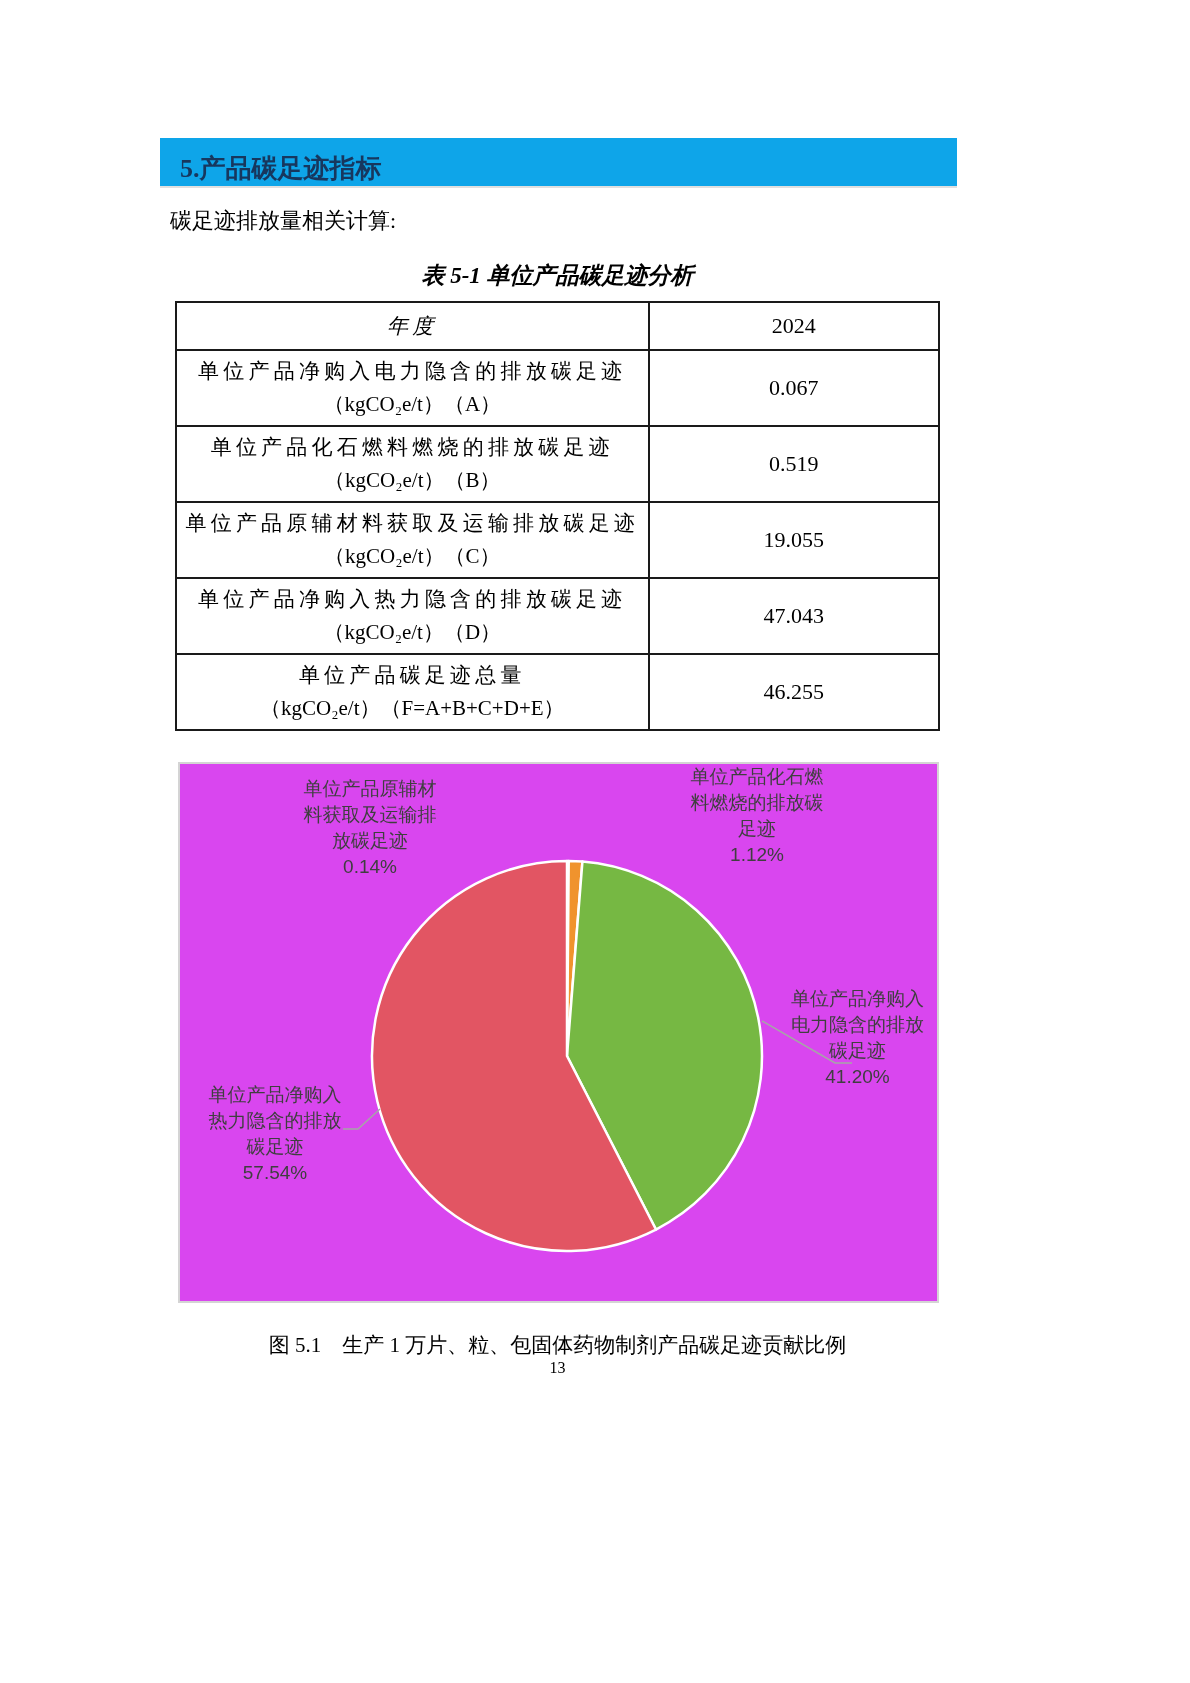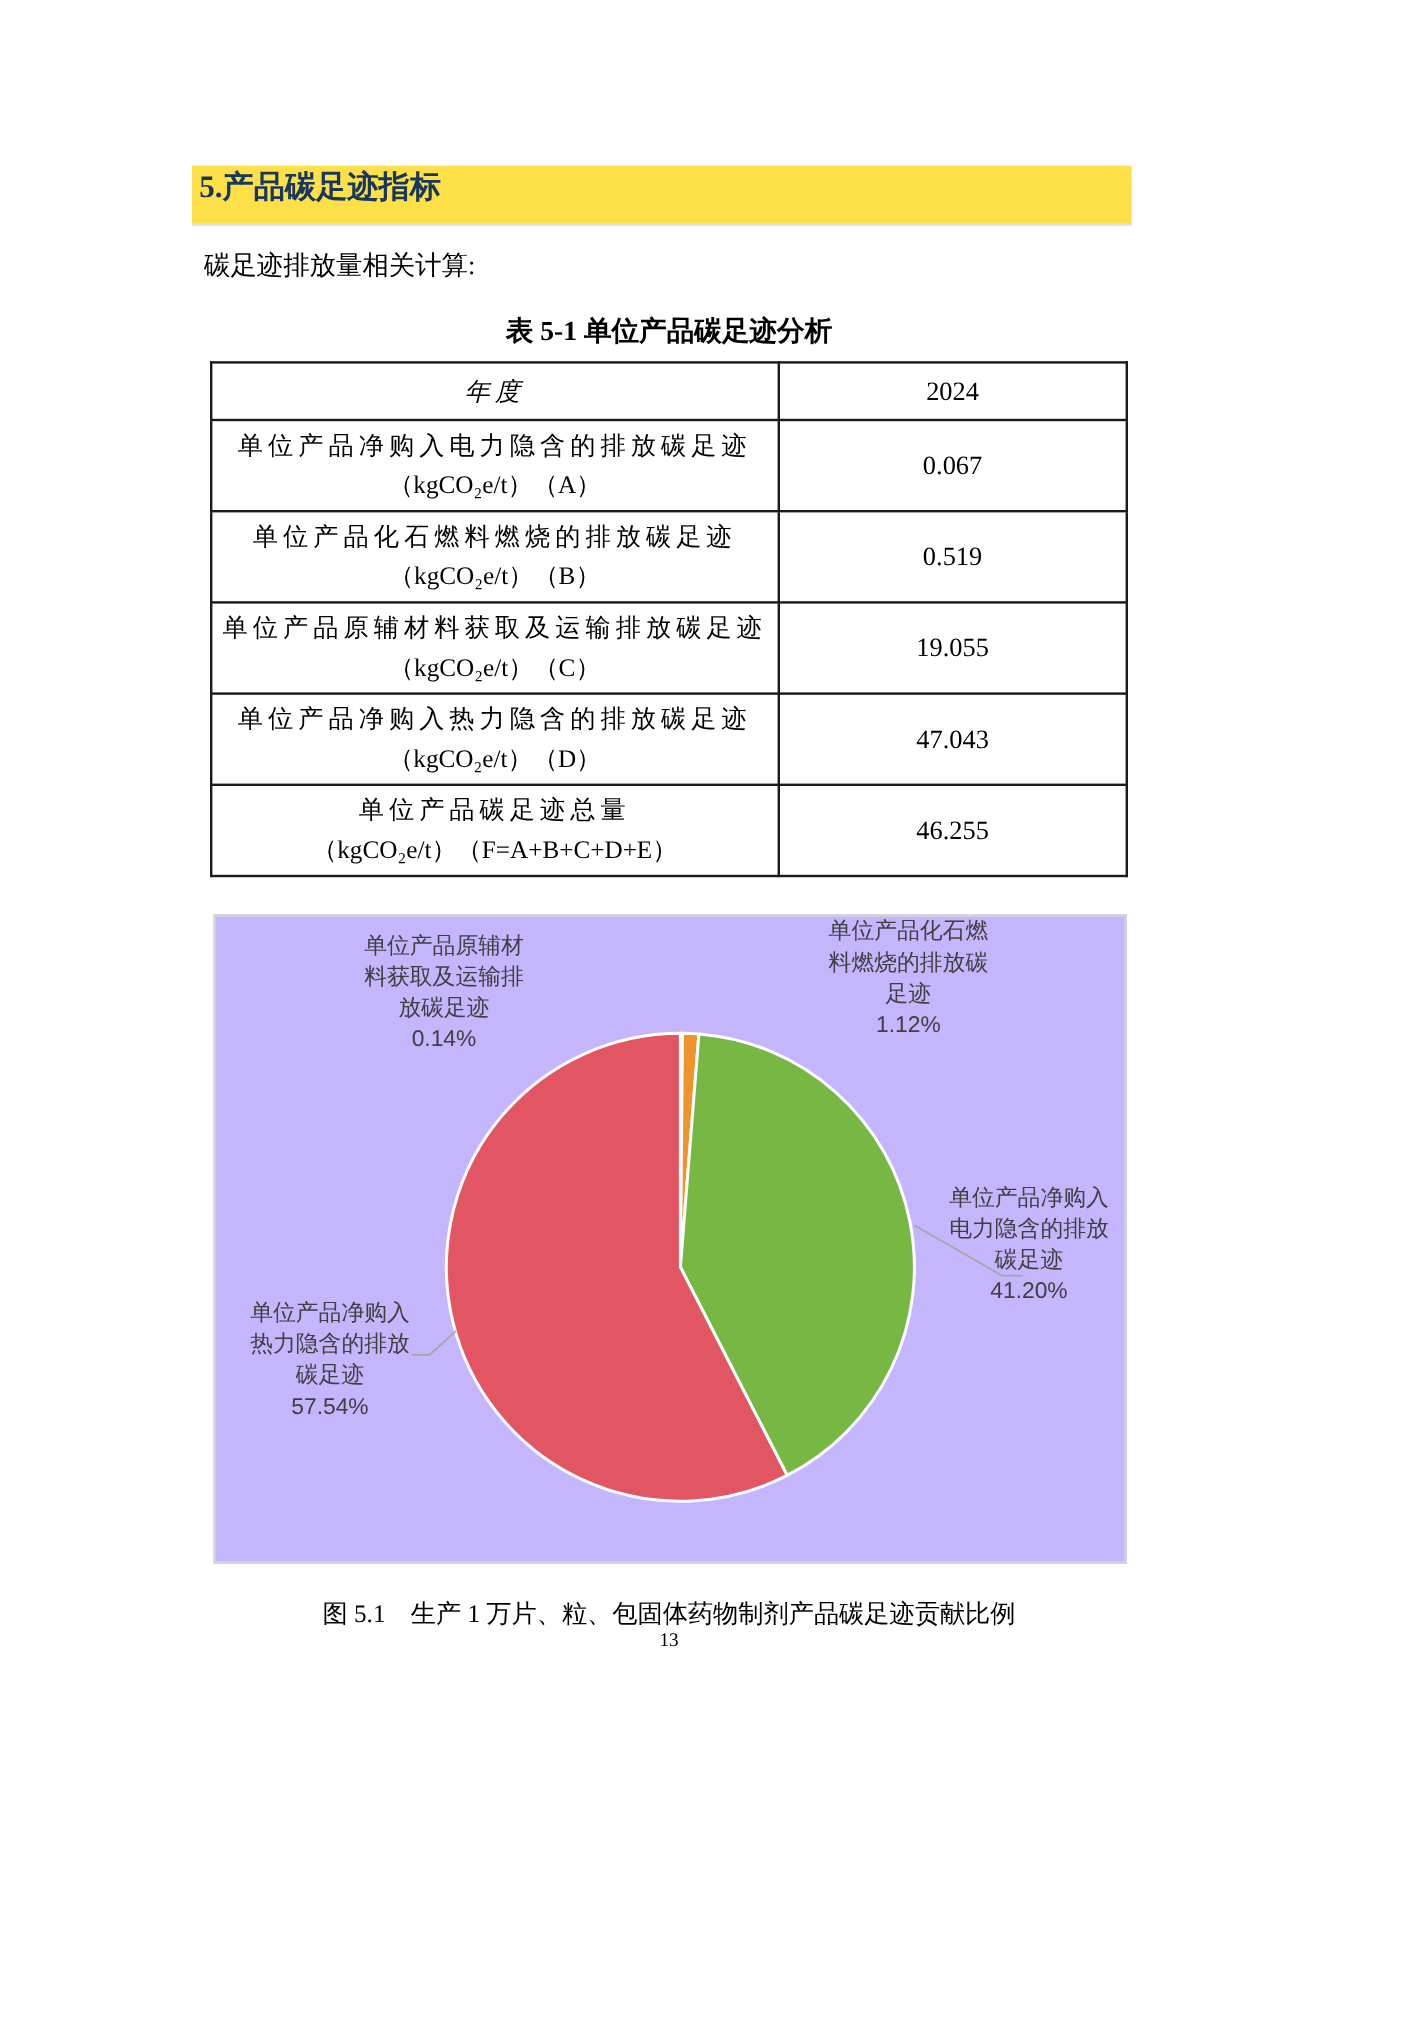--- a/index.html
+++ b/index.html
@@ -7,36 +7,36 @@
     width:1190px; height:1683px;
     background:#ffffff;
     font-family:"Liberation Serif", serif;
     color:#000;
   }
   .page { position:relative; width:1190px; height:1683px; overflow:hidden; }
   .content { margin-left:160px; width:795px; }
 
   .heading-bar {
     margin-top:138px; height:48px; width:783px;
-    background:#fde047;
+    background:#0ea5e9;
     border-bottom:2px solid #e0e0e0;
-    display:flex; align-items:flex-start;
+    display:flex; align-items:flex-end;padding-left:14px;
   }
   .heading-bar h1 {
     margin:0; padding-left:6px;
     font-size:26px; font-weight:bold;
     color:#17375e;
     font-family:"Liberation Serif", serif;
   }
 
   .intro { margin:18px 0 0 10px; font-size:22px; }
 
   .table-title {
     margin:24px 0 10px 0; text-align:center;
-    font-size:23px; font-weight:bold;
+    font-size:23px; font-weight:bold;font-style:italic;
   }
 
   table.data-table {
     margin-left:15px; width:765px;
     border-collapse:collapse;
     table-layout:fixed;
   }
   table.data-table td {
     border:2px solid #1a1a1a;
     text-align:center; vertical-align:middle;
@@ -48,21 +48,21 @@
   tr.row td { height:74px; }
   .spaced { letter-spacing:0.2em;font-style:italic; }
   .l1 { line-height:33px; letter-spacing:0.2em; }
   .l2 { line-height:33px; }
 
   .chart-panel {
     position:relative;
     margin:31px 16px 0 18px;
     width:757px; height:537px;
     border:2px solid #d4d4d4;
-    background:#c4b5fd;
+    background:#d946ef;
   }
   .chart-panel svg { position:absolute; left:0; top:0; }
 
   .pie-label {
     position:absolute; text-align:center;
     font-family:"Liberation Sans", sans-serif;
     font-size:19px; line-height:26px;
     color:#3f3f3f;
   }
   .pie-label span { display:block; }

